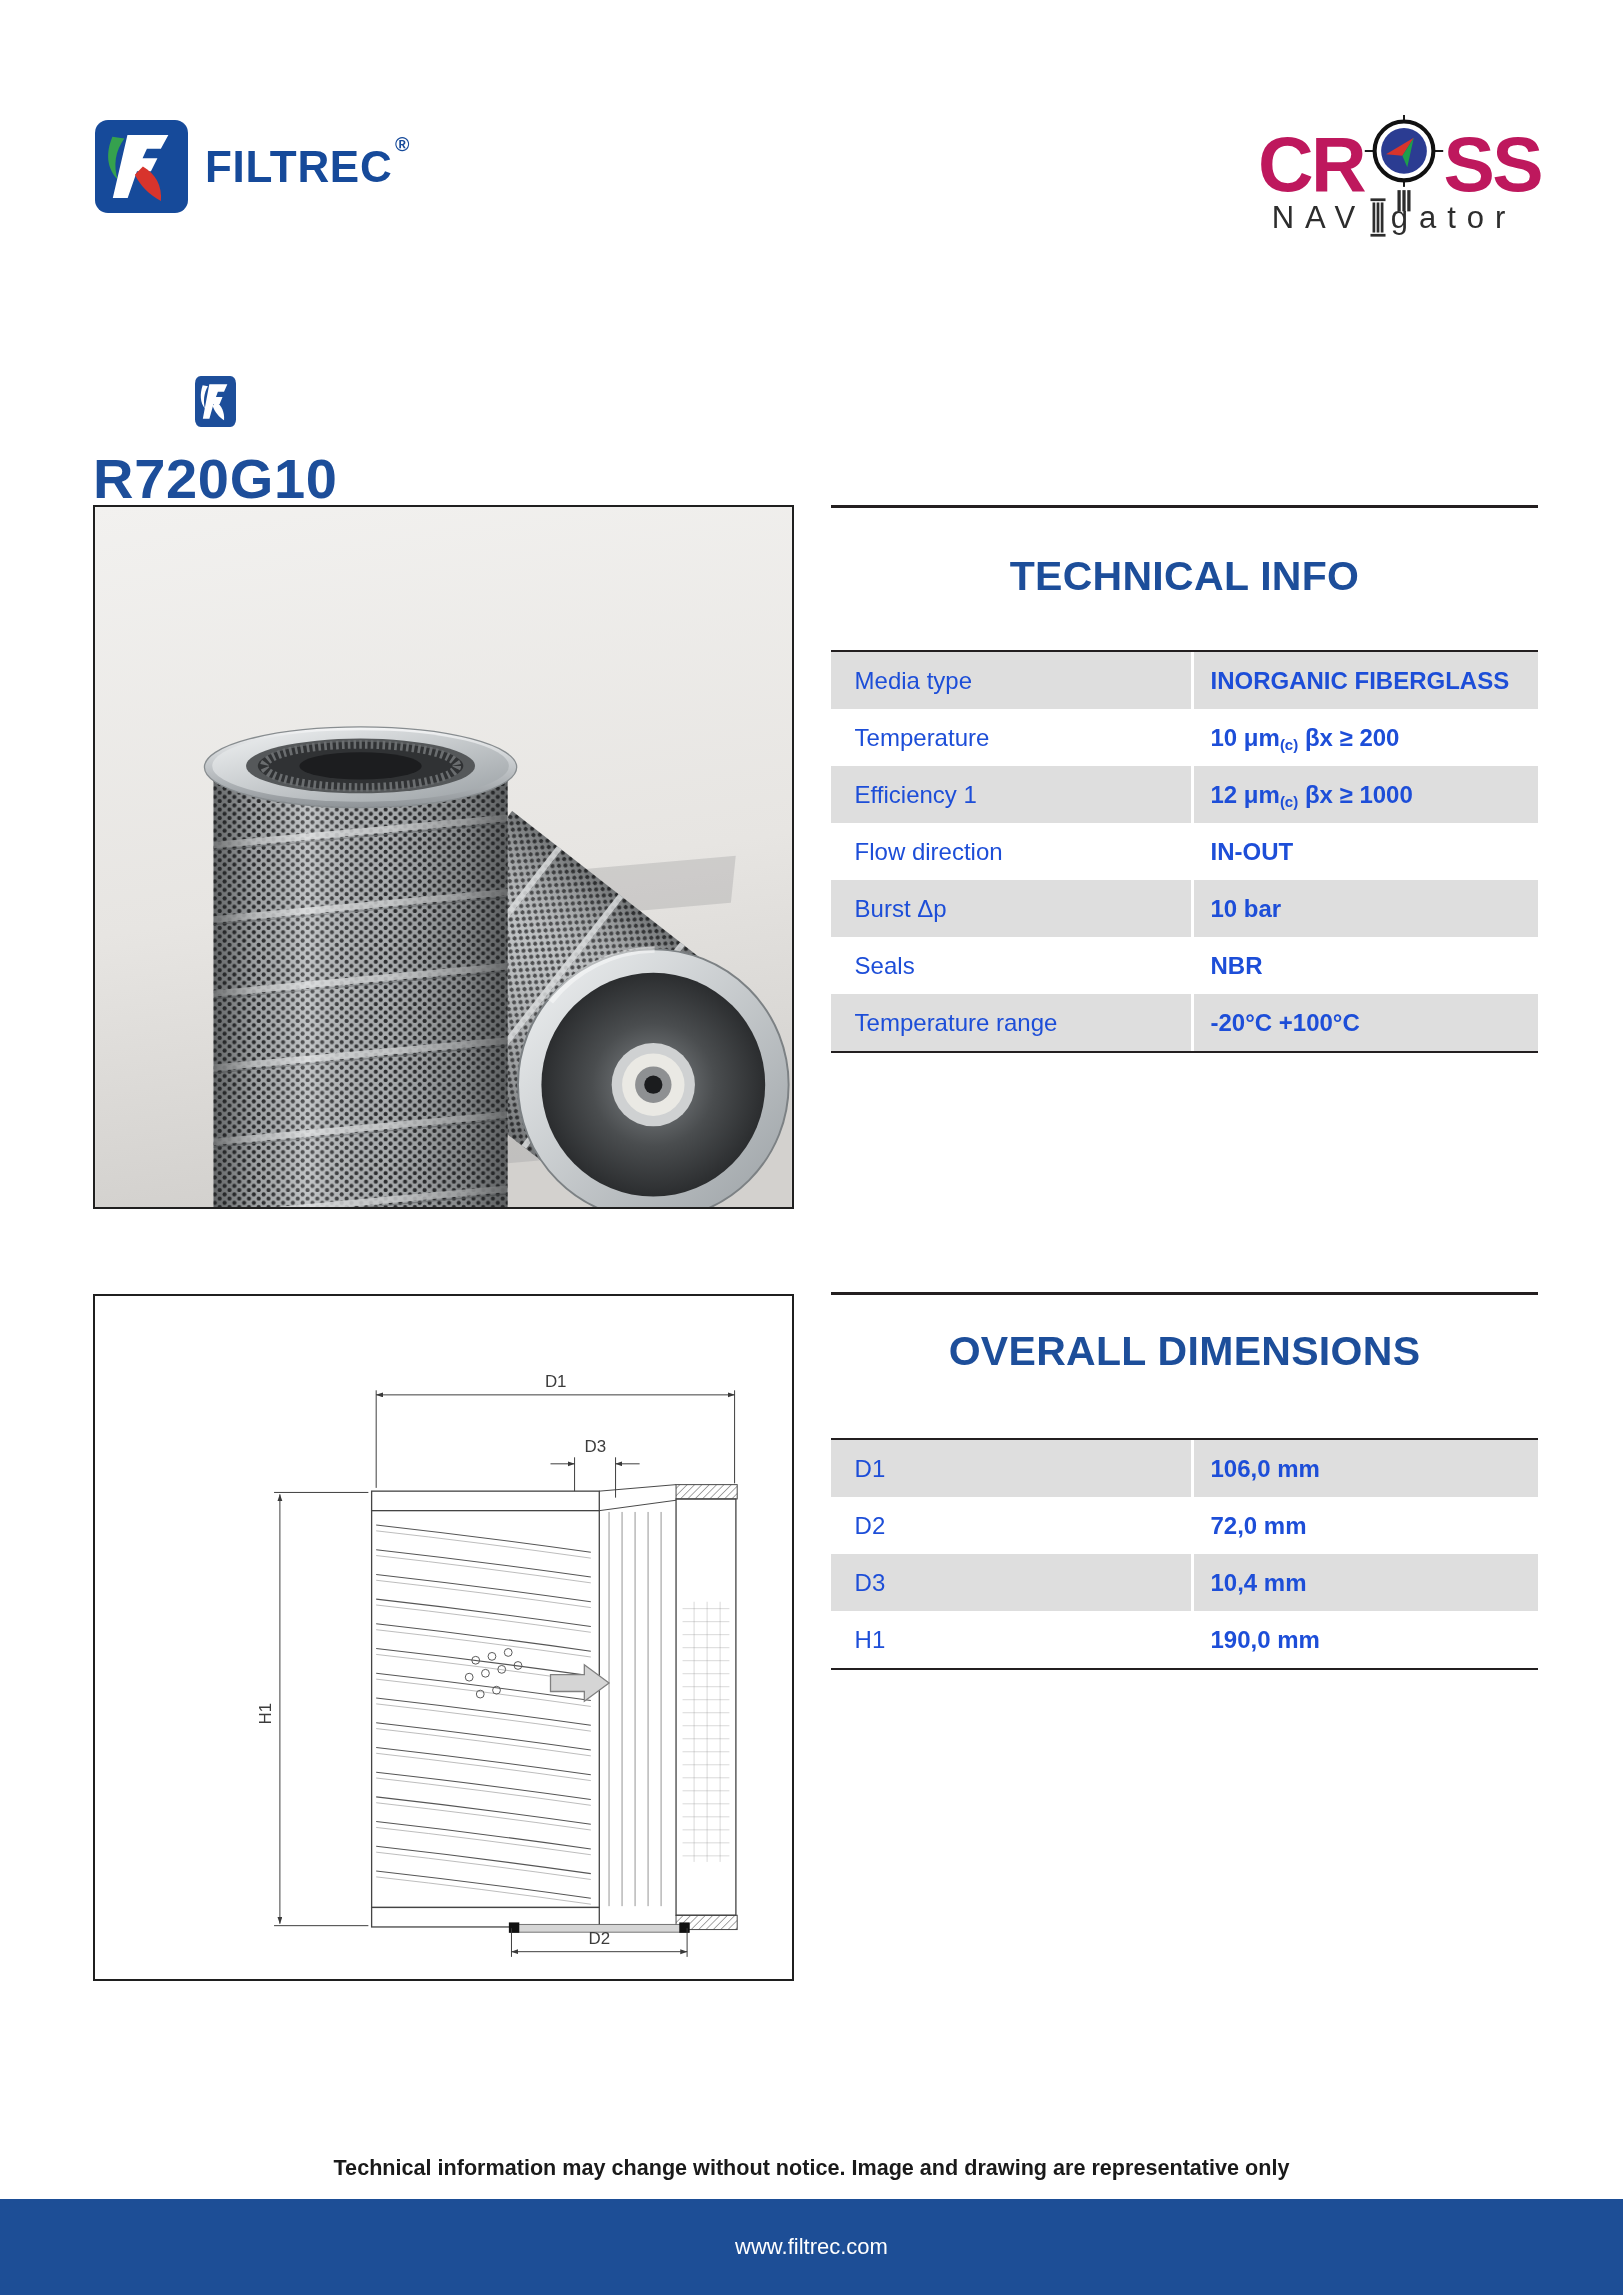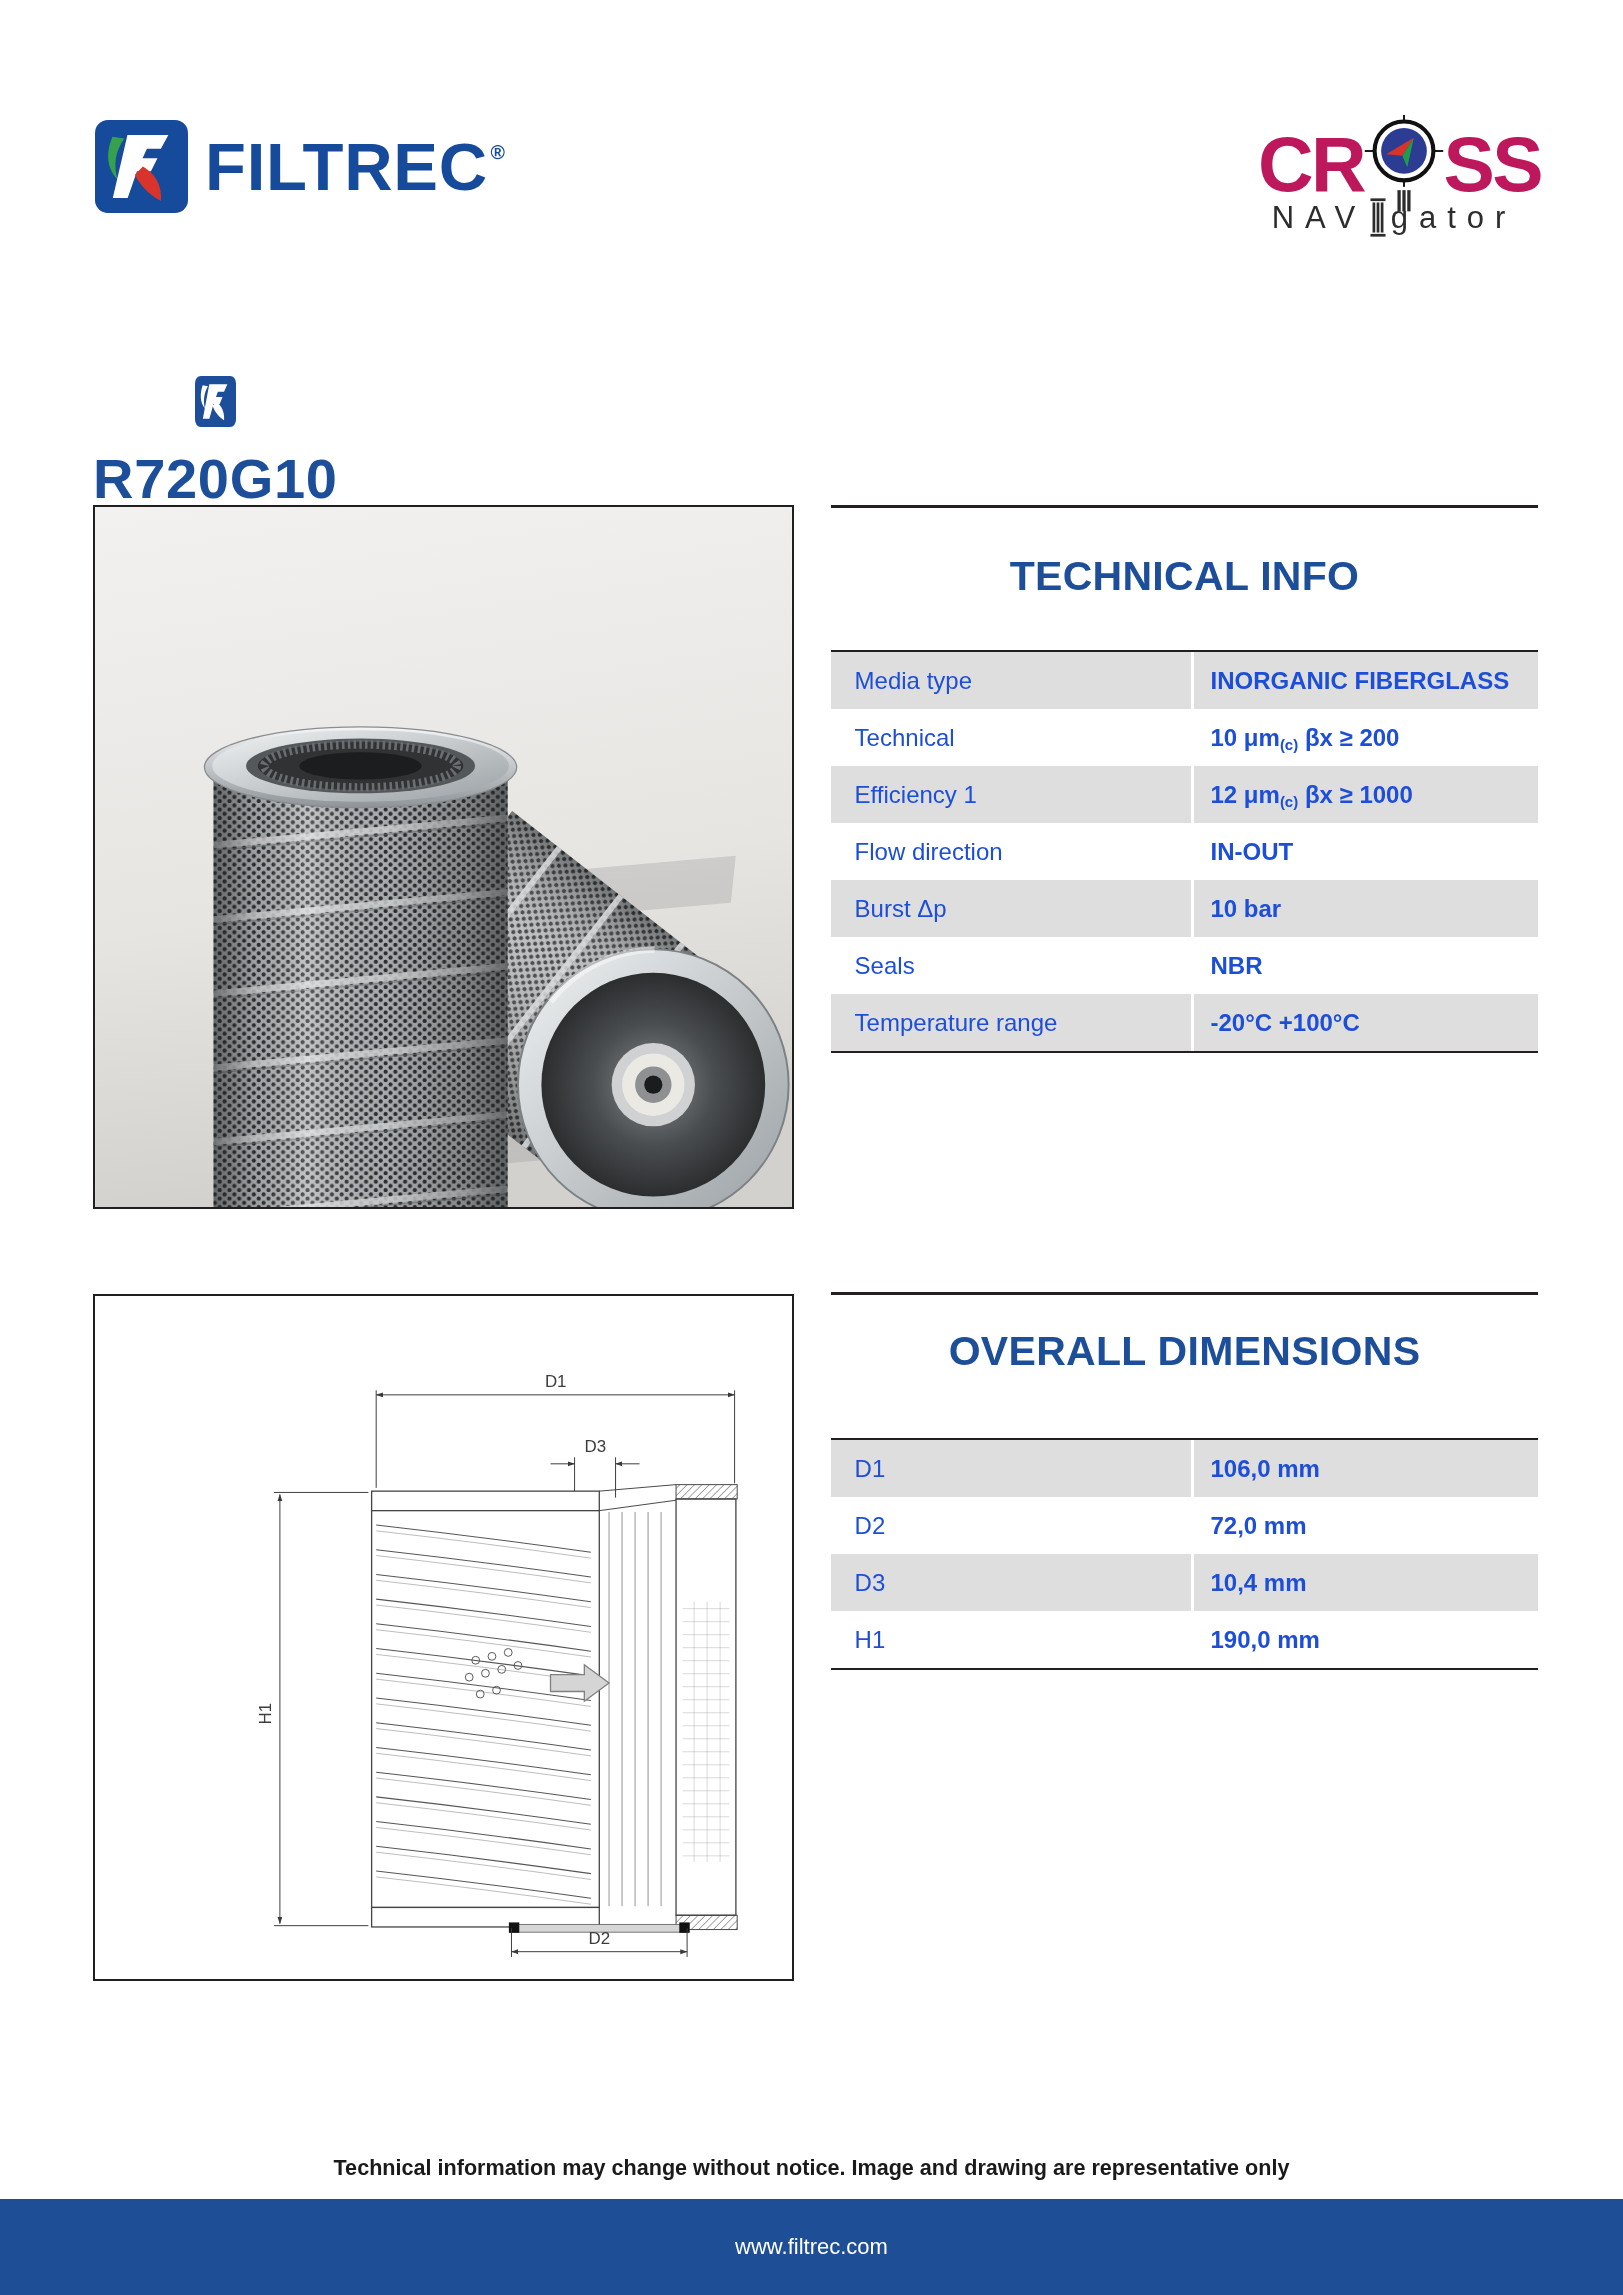--- a/index.html
+++ b/index.html
@@ -2,21 +2,21 @@
 <html style="font-size:10.5px"><head>
 <meta charset="utf-8">
 <style>
   html,body{margin:0;padding:0;background:#ffffff;}
   #page{position:relative;width:1623px;height:2295px;background:#ffffff;
         font-family:"Liberation Sans",sans-serif;overflow:hidden;color:#131313;}
   .abs{position:absolute;}
 
   
   .brand-logo{left:95px;top:120px;display:flex;align-items:center;gap:17px;}
-  .brand-word{font-size:67px;font-weight:bold;color:#164a9a;letter-spacing:0.7px;line-height:1;}
+  .brand-word{font-size:44px;font-weight:bold;color:#164a9a;letter-spacing:0.7px;line-height:1;}
   .reg{font-size:19.6px;font-weight:bold;color:#164a9a;position:relative;top:-31px;left:2.6px;}
 
   .cross-logo{left:1247px;top:115px;width:294px;}
   .cross-line1{display:flex;align-items:center;justify-content:flex-end;
                font-size:77px;font-weight:800;color:#be185d;letter-spacing:-2.6px;line-height:1;}
   .cross-line2{display:flex;align-items:center;justify-content:center;
                font-size:31px;letter-spacing:11px;color:#2d2d2d;margin-top:-15.7px;font-weight:400;}
   .compass{width:82px;height:98px;margin:0 -1.3px;overflow:visible;}
   .coli{width:22px;height:41px;margin:0 1.3px;}
 
@@ -213,21 +213,21 @@
   <div class="abs spec-table" style="top:650px" id="tech-table">
       <div class="t-row alt">
         <div class="t-cell t-label">Media type</div>
         <div class="t-cell t-value">
           <span>INORGANIC FIBERGLASS</span>
           <span class="sub"></span>
           <span style="white-space: pre;"></span>
         </div>
       </div>
       <div class="t-row">
-        <div class="t-cell t-label">Technical</div>
+        <div class="t-cell t-label">Temperature</div>
         <div class="t-cell t-value">
           <span>10 μm</span>
           <span class="sub">(c)</span>
           <span style="white-space: pre;"> βx ≥ 200</span>
         </div>
       </div>
       <div class="t-row alt">
         <div class="t-cell t-label">Efficiency 1</div>
         <div class="t-cell t-value">
           <span>12 μm</span>

